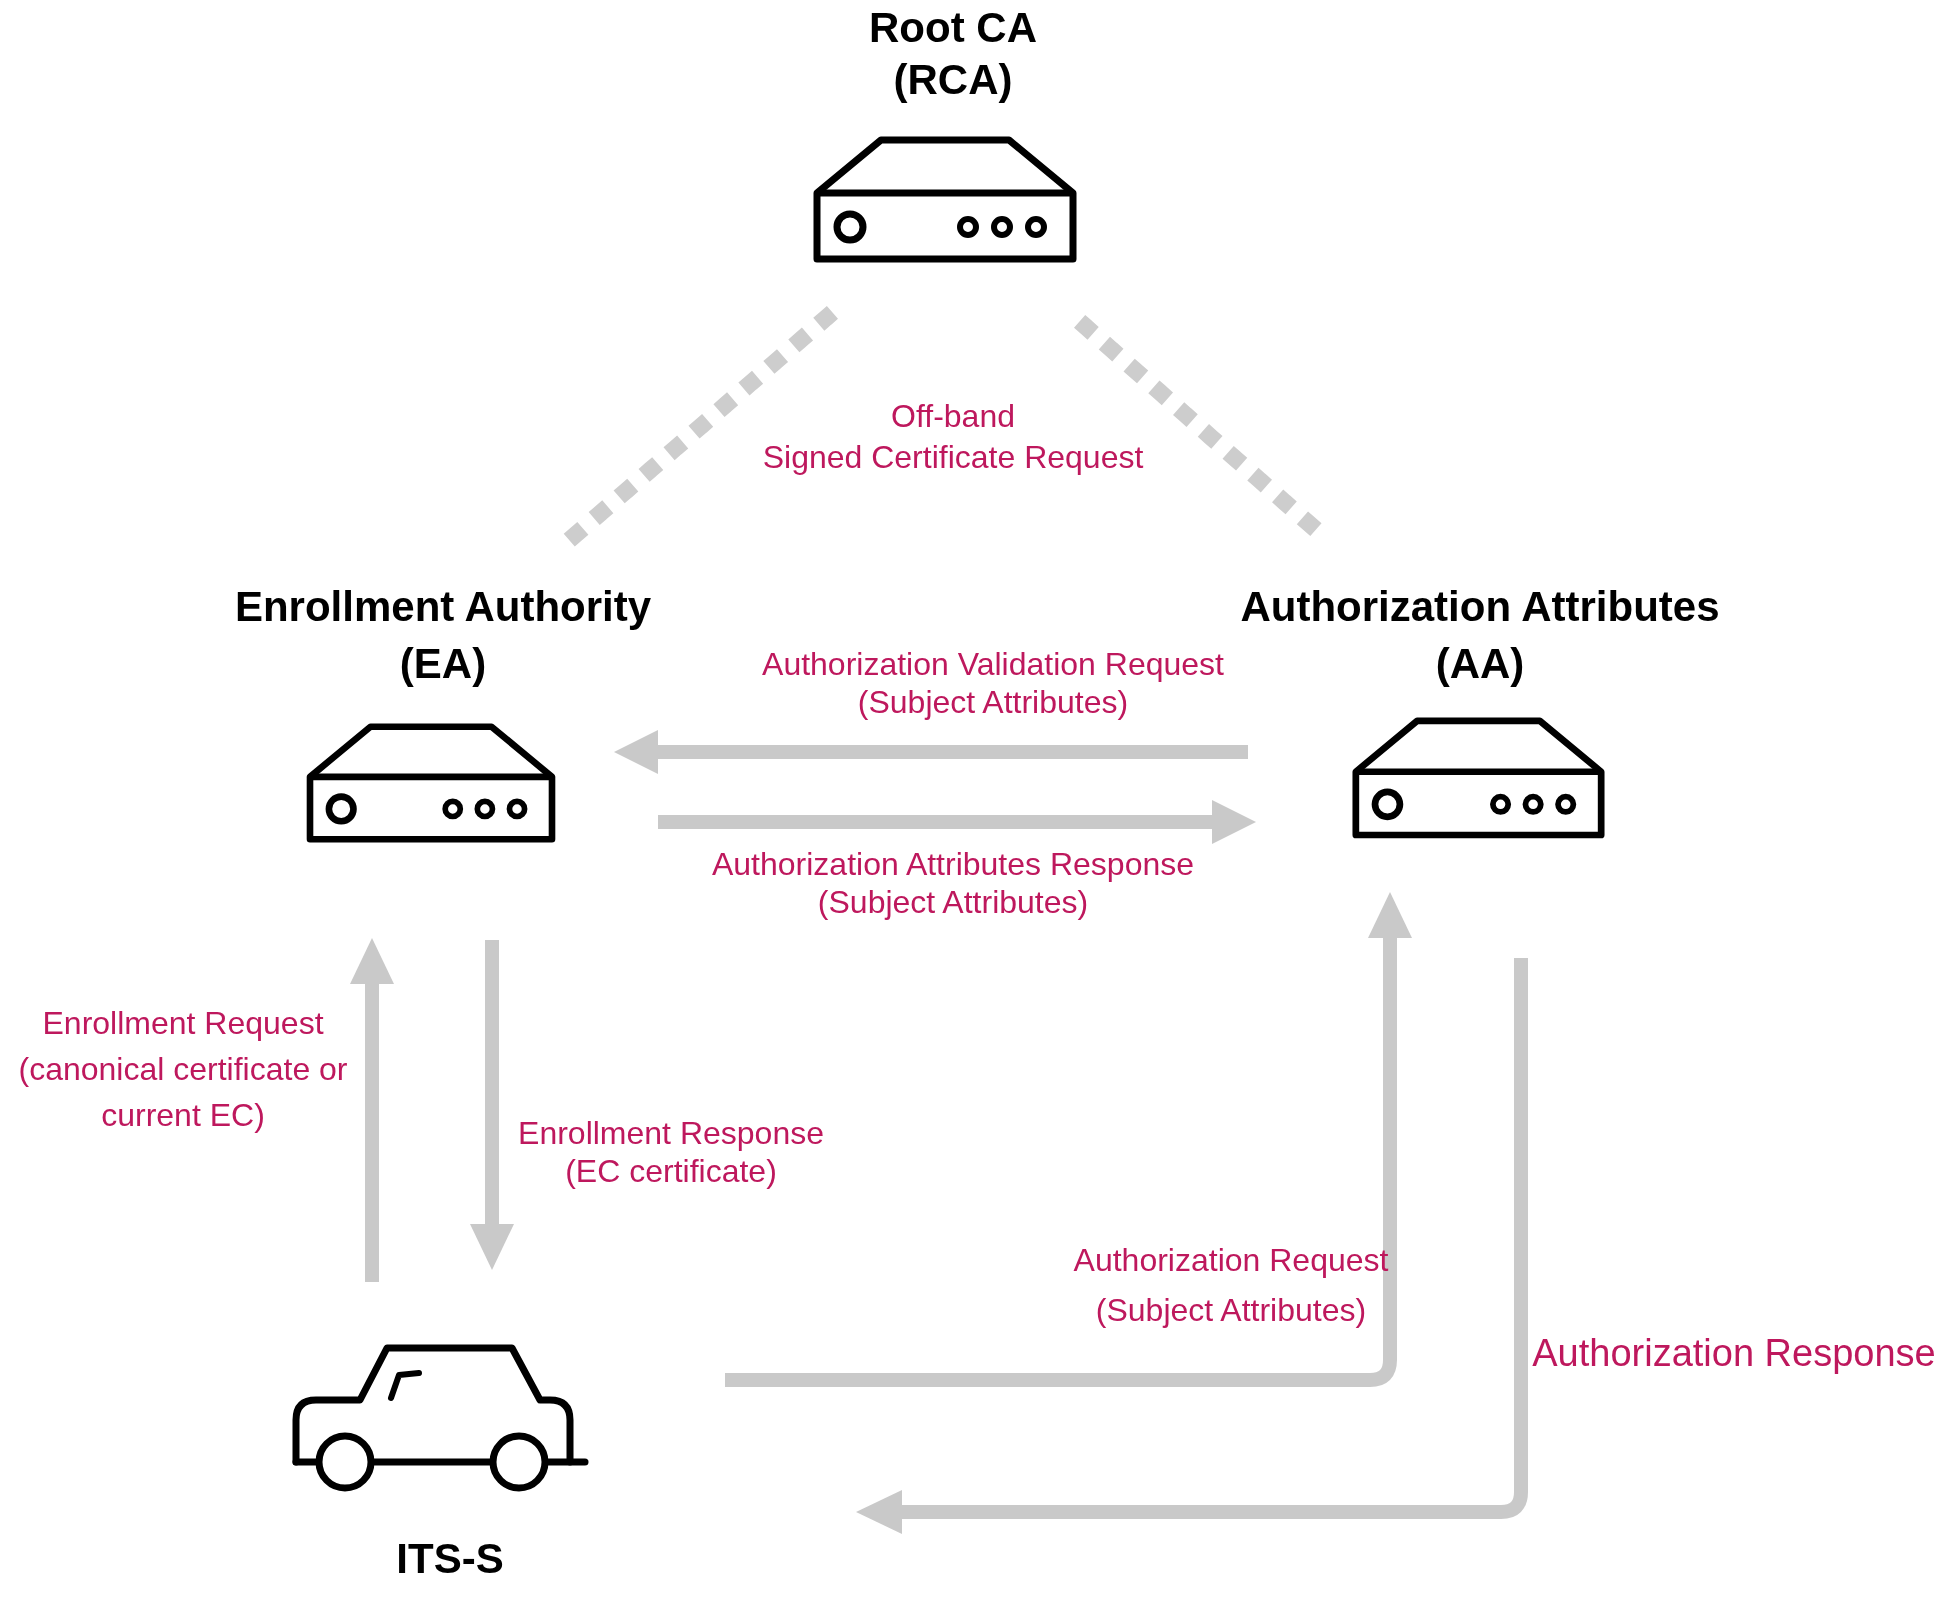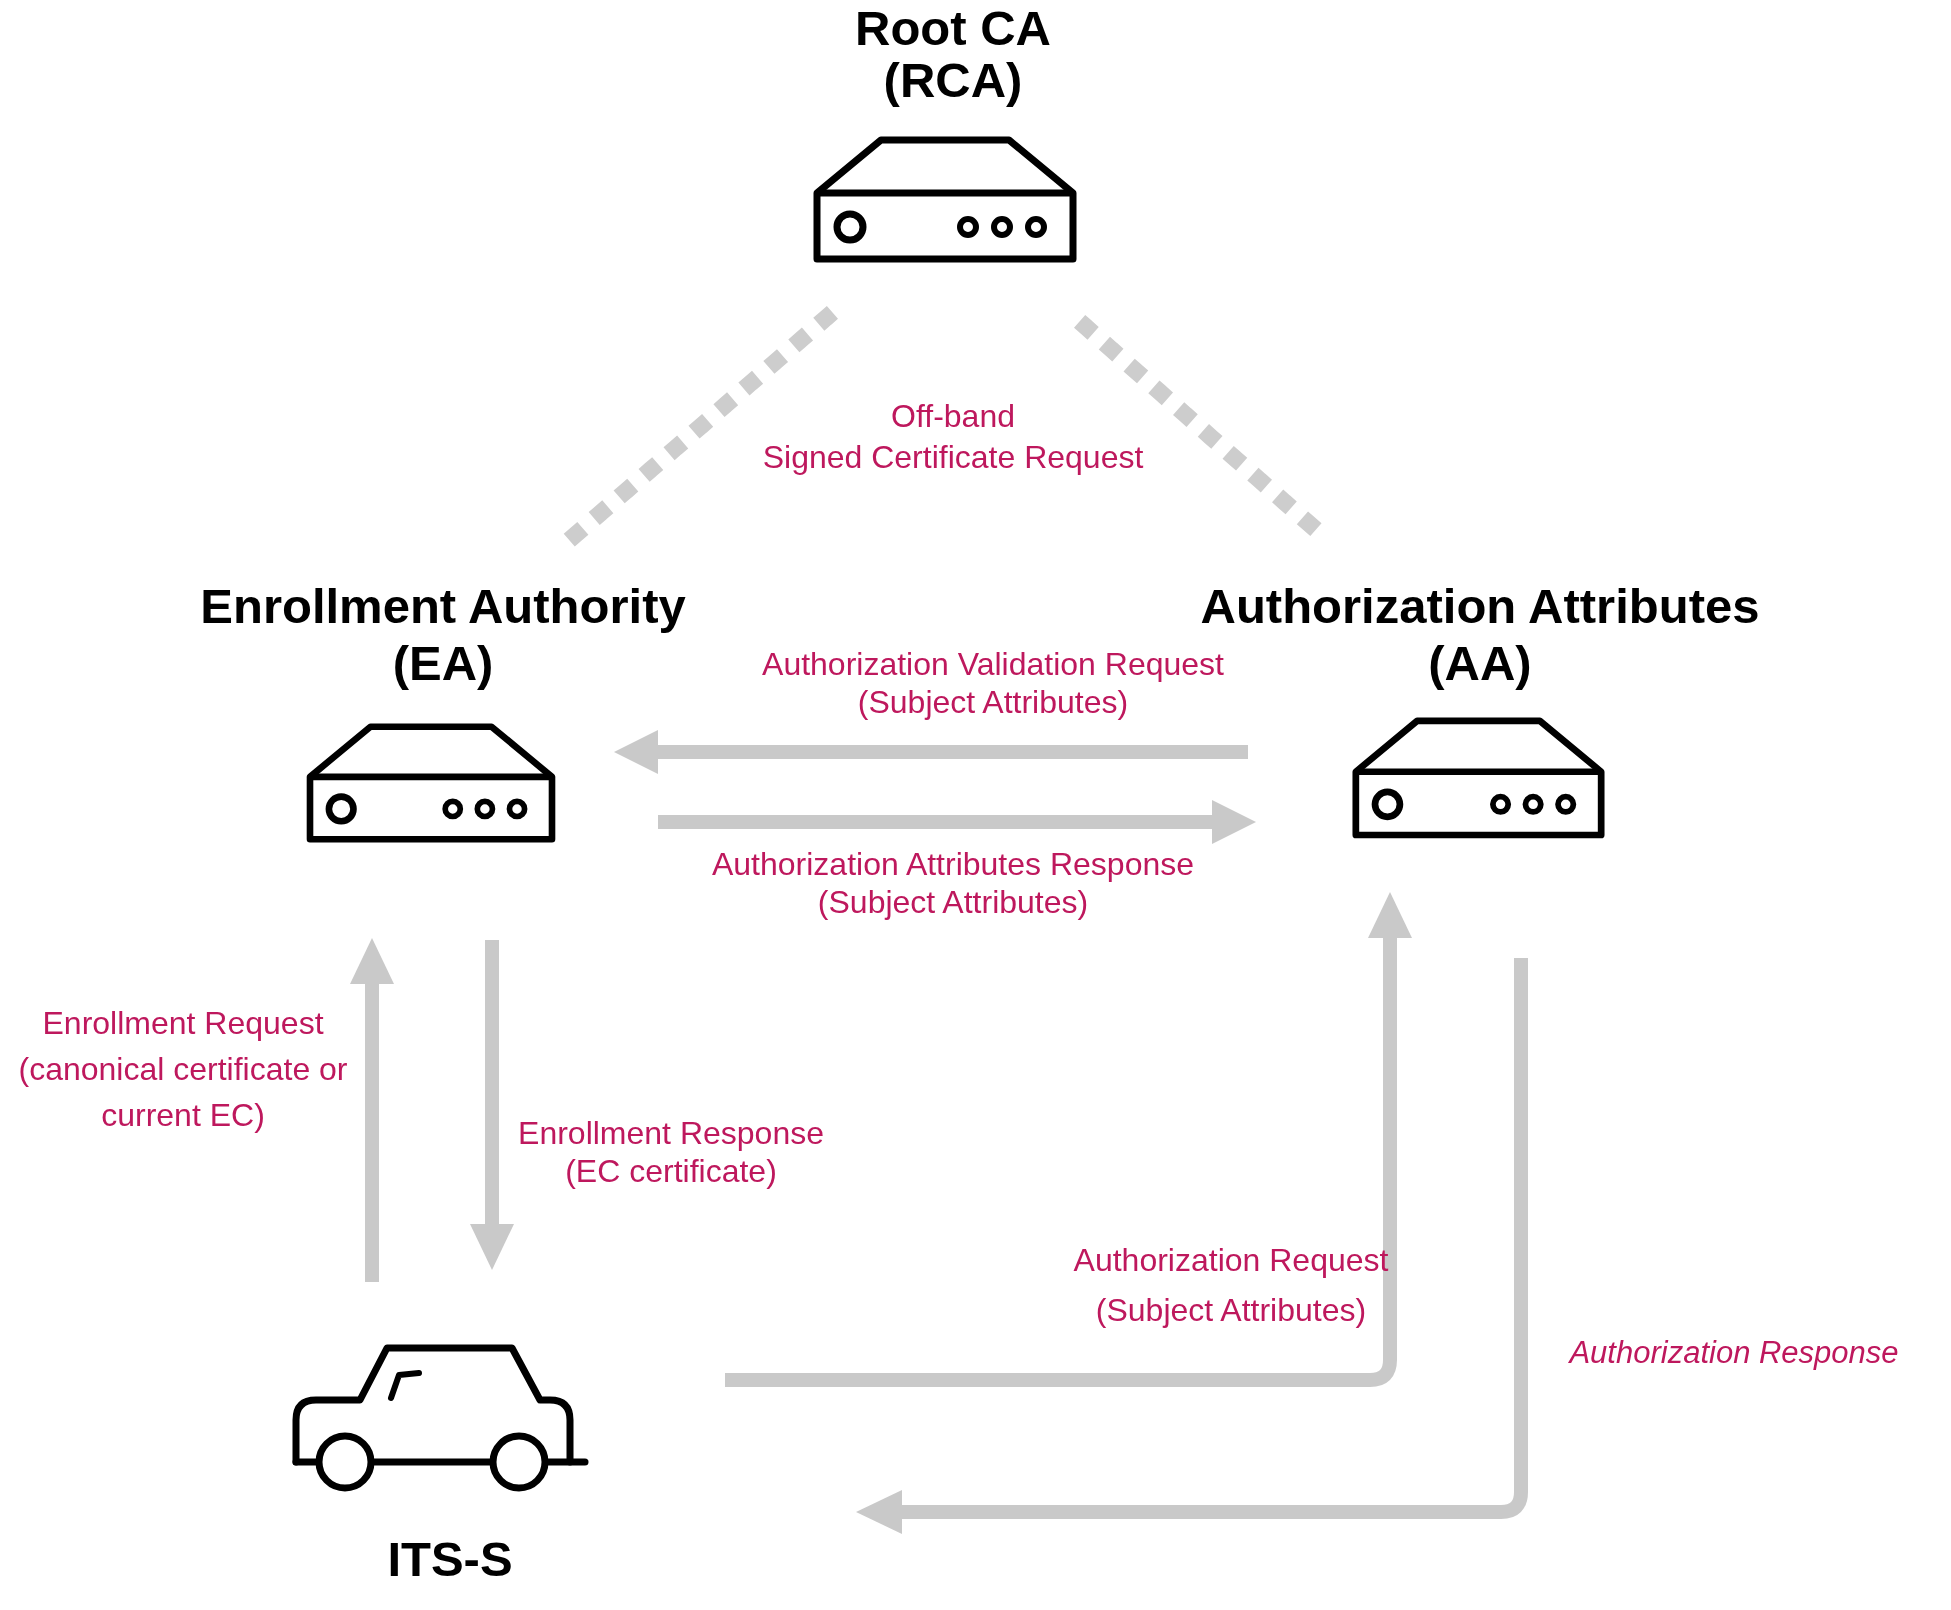--- a/index.html
+++ b/index.html
@@ -8,27 +8,27 @@
     font-family:"Liberation Sans","DejaVu Sans",sans-serif;color:#000;
     overflow:hidden;
   }
   .abs{position:absolute;}
   .label{
     position:absolute;transform:translateX(-50%);
     text-align:center;font-size:32px;line-height:40px;color:#be185d;white-space:nowrap;
   }
   .title{
     position:absolute;transform:translateX(-50%);
-    text-align:center;font-weight:bold;font-size:49px;line-height:54px;color:#000;white-space:nowrap;
+    text-align:center;font-weight:bold;font-size:42px;line-height:54px;color:#000;white-space:nowrap;
   }
   .lh38{line-height:38px;}
   .lh41{line-height:41px;}
   .lh46{line-height:46px;}
   .lh50{line-height:50px;margin-left:24px;}
-  .fs31{font-size:31px;font-style:italic;}
+  .fs31{font-size:38px;}
   svg{display:block;}
 </style>
 </head>
 <body>
 
 <div id="canvas">
 
   <svg width="0" height="0" aria-hidden="true">
     <defs>
       <g id="server-sym" fill="#ffffff" stroke="#000000" stroke-width="7" stroke-linejoin="round">

